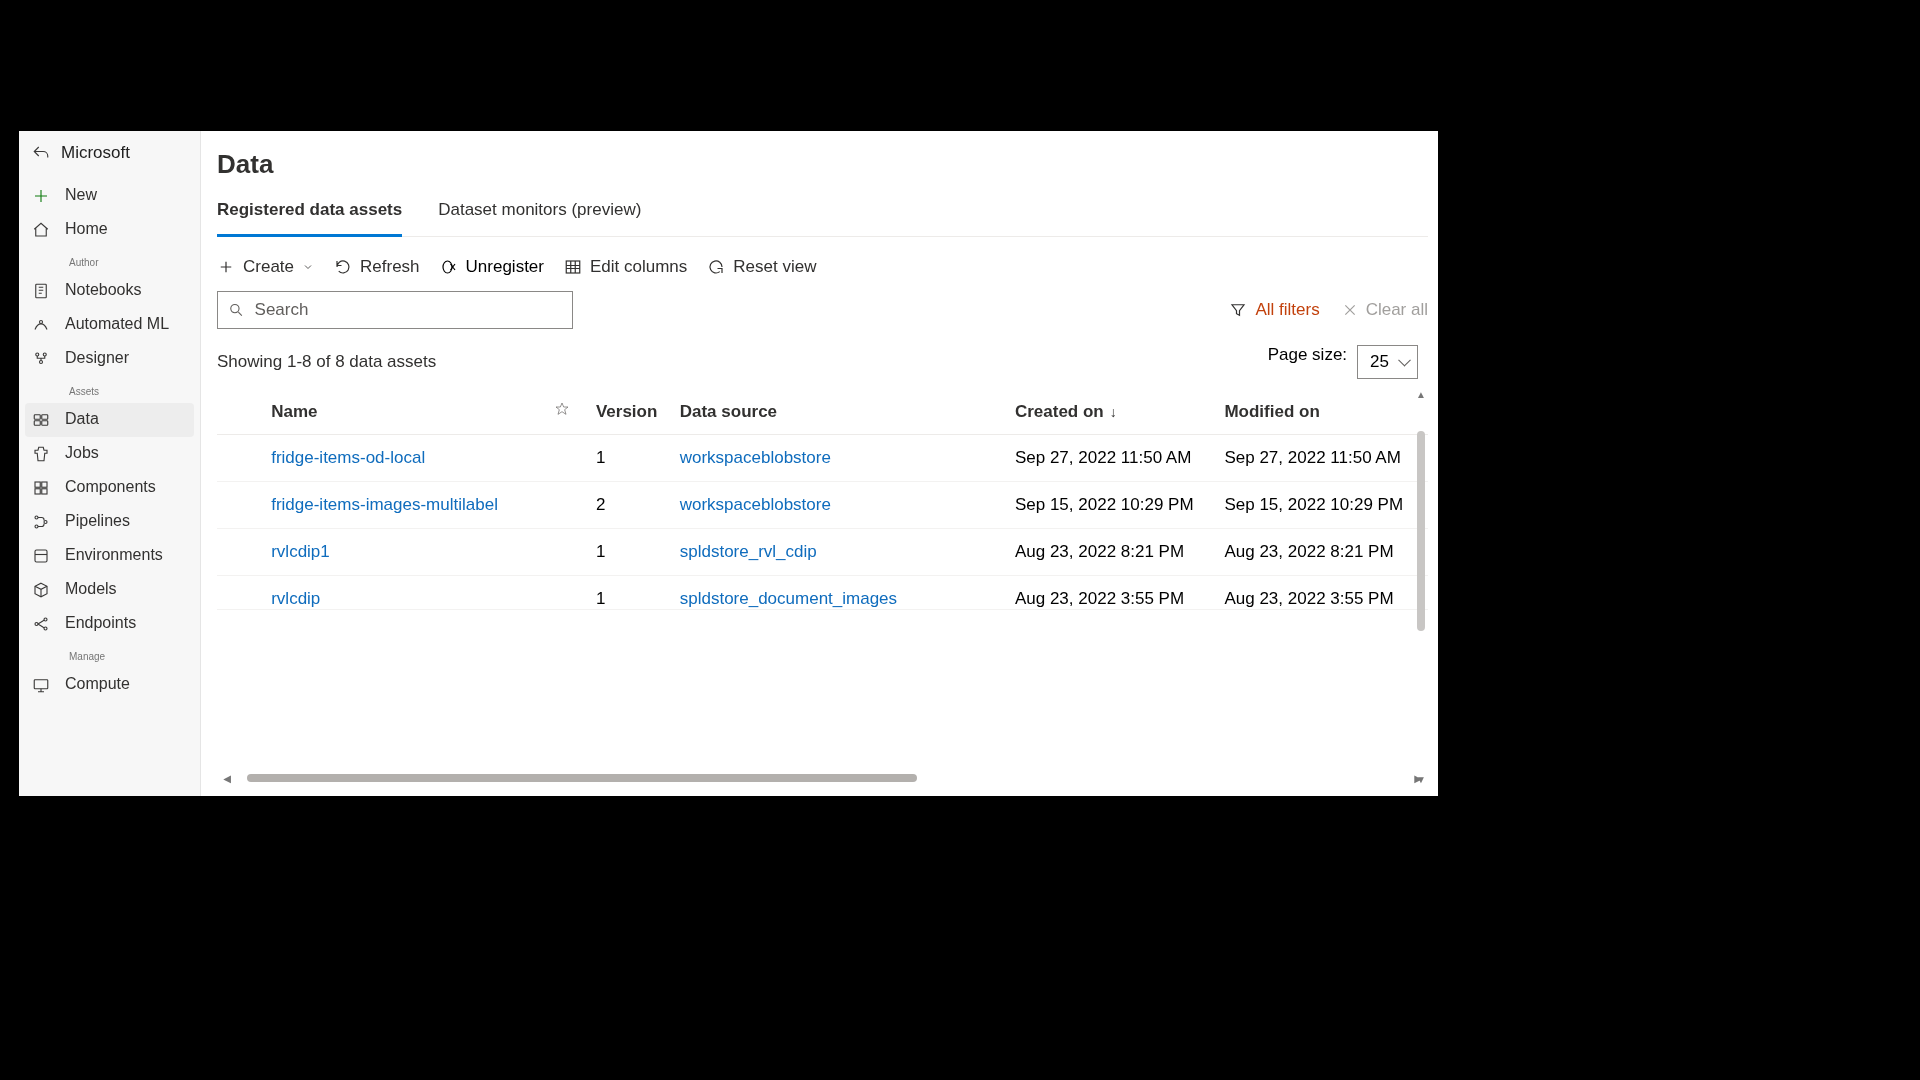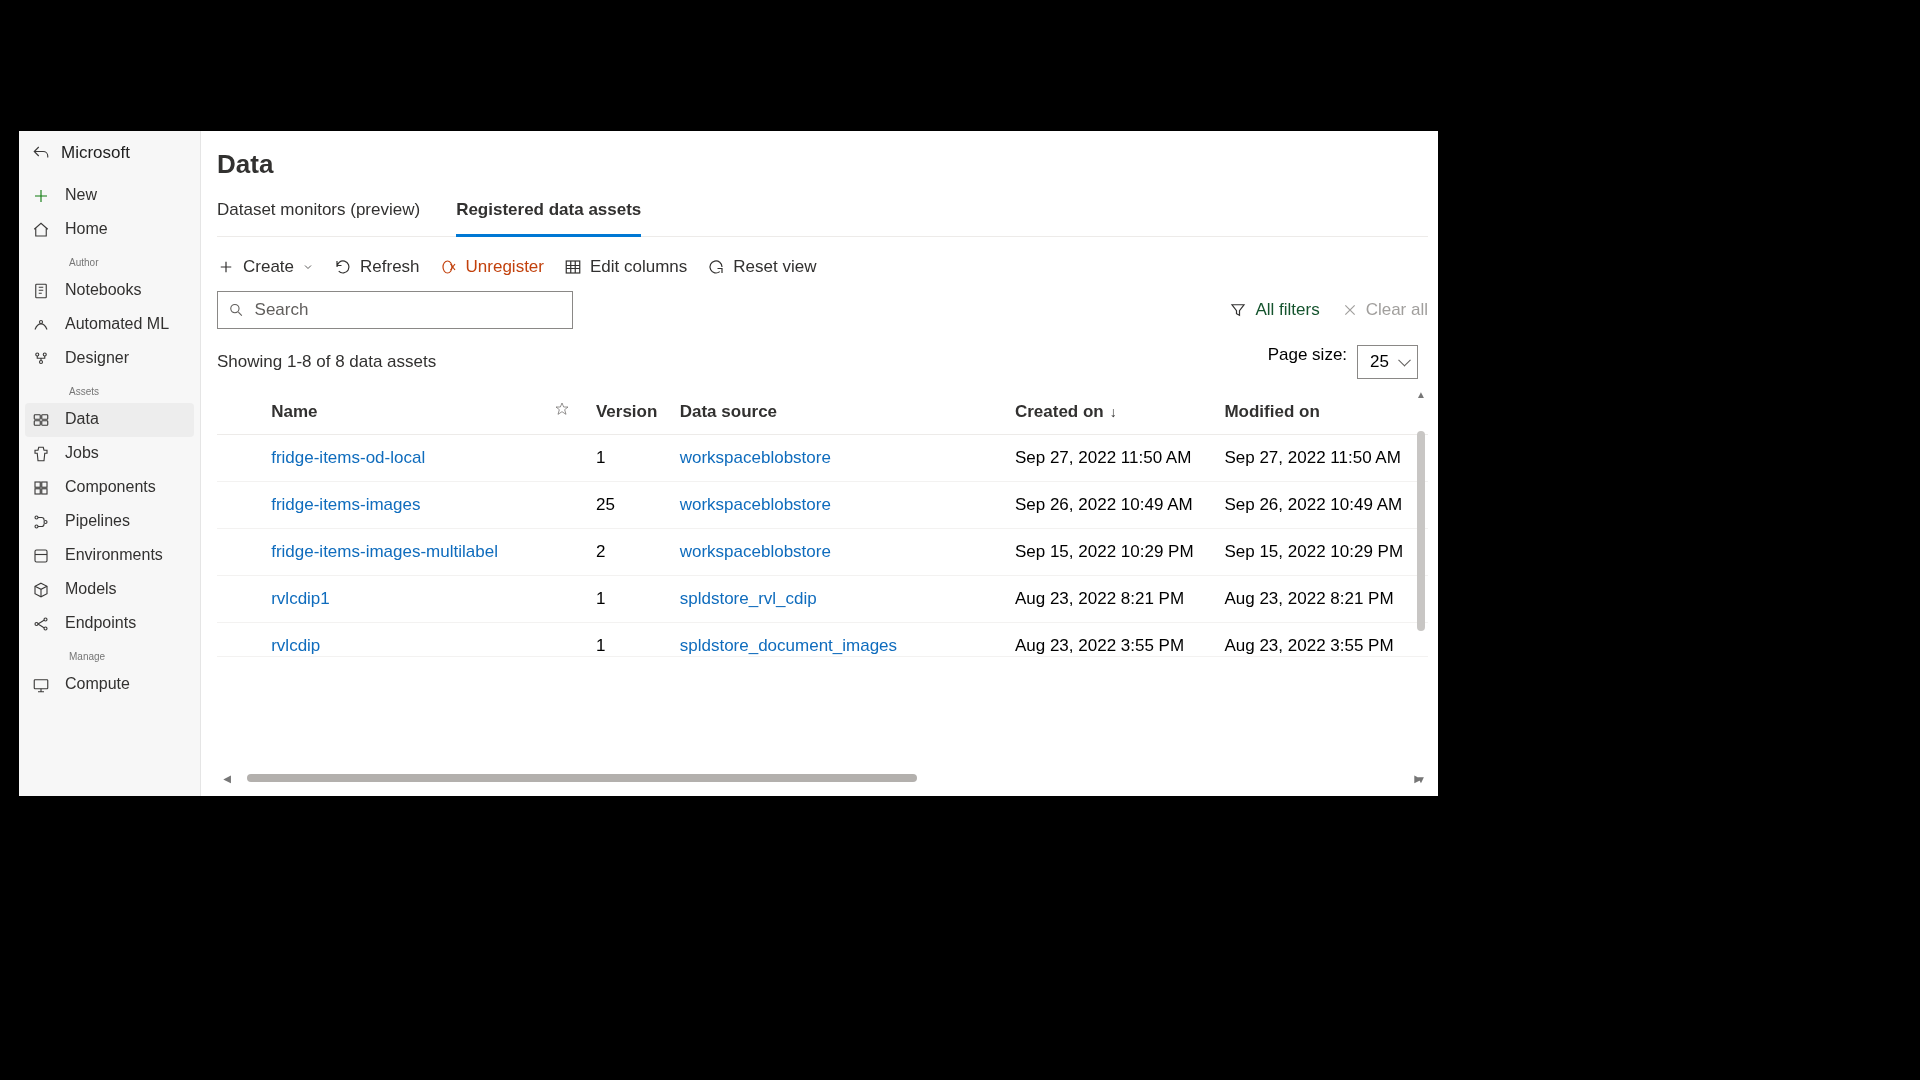--- a/index.html
+++ b/index.html
@@ -59,34 +59,34 @@
       display: flex;
       flex-direction: column;
       overflow: hidden;
     }
     .title { font-size: 26px; font-weight: 600; color: #323130; margin-bottom: 10px; }
     .tabs { display: flex; gap: 36px; border-bottom: 1px solid #edebe9; margin-bottom: 10px; }
     .tab { padding: 10px 0 14px 0; font-size: 17px; color: #323130; cursor: pointer; }
     .tab.active { font-weight: 600; border-bottom: 3px solid #0078d4; margin-bottom: -1px; }
     .toolbar { display: flex; gap: 20px; align-items: center; padding: 10px 0 14px 0; }
     .tb-btn { display: inline-flex; align-items: center; gap: 8px; font-size: 17px; color: #323130; cursor: pointer; }
-    .tb-btn.disabled { color: #c2410c; }
+    .tb-btn.disabled { color: #000000; }
     .tb-btn svg { width: 18px; height: 18px; stroke: currentColor; fill: none; stroke-width: 1.6; }
     .filters-row { display: flex; align-items: center; gap: 4px; margin-bottom: 10px; }
     .search {
       display: flex; align-items: center;
       border: 1px solid #8a8886;
       width: 356px; height: 38px;
       padding: 0 10px;
       gap: 10px;
     }
     .search input { border: 0; outline: none; font-size: 17px; width: 100%; color: #323130; background: transparent; }
     .search input::placeholder { color: #605e5c; }
     .filters-right { margin-left: auto; display: flex; gap: 22px; align-items: center; }
-    .filt-btn { display: inline-flex; align-items: center; gap: 8px; font-size: 17px; color: #14532d; cursor: pointer; }
+    .filt-btn { display: inline-flex; align-items: center; gap: 8px; font-size: 17px; color: #c2410c; cursor: pointer; }
     .filt-btn.muted { color: #a19f9d; }
     .meta-row { display: flex; align-items: center; justify-content: space-between; padding: 6px 10px 10px 0; }
     .showing { font-size: 17px; color: #323130; }
     .pgsize { display: flex; align-items: flex-start; gap: 10px; font-size: 17px; }
     .pgselect { border: 1px solid #8a8886; padding: 6px 28px 6px 12px; font-size: 17px; position: relative; }
     .pgselect::after { content: ""; position: absolute; right: 8px; top: 50%; width: 8px; height: 8px; border-right: 1.5px solid #605e5c; border-bottom: 1.5px solid #605e5c; transform: translateY(-70%) rotate(45deg); }
     .table-wrap { flex: 1; overflow: hidden; position: relative; border-top: 0; }
     table { width: 100%; border-collapse: collapse; table-layout: fixed; }
     thead th {
       text-align: left;
@@ -275,22 +275,22 @@
         </span>
         <span>Compute</span>
       </div>
     </div>
   </nav>
 
   <main class="main">
     <h1 class="title">Data</h1>
 
     <div class="tabs">
+      <div class="tab active">Registered data assets</div>
       <div class="tab">Dataset monitors (preview)</div>
-      <div class="tab active">Registered data assets</div>
     </div>
 
     <div class="toolbar">
       <div class="tb-btn">
         <svg viewBox="0 0 24 24">
             <path d="M12 5v14M5 12h14"></path>
           </svg>
         <span>Create</span>
         <svg viewBox="0 0 24 24" style="width:12px;height:12px">
             <path d="M6 9l6 6 6-6"></path>
@@ -391,29 +391,20 @@
               <td></td>
               <td><span class="link">fridge-items-od-local</span></td>
               <td></td>
               <td>1</td>
               <td><span class="link">workspaceblobstore</span></td>
               <td>Sep 27, 2022 11:50 AM</td>
               <td>Sep 27, 2022 11:50 AM</td>
             </tr>
             <tr>
               <td></td>
-              <td><span class="link">fridge-items-images</span></td>
-              <td></td>
-              <td>25</td>
-              <td><span class="link">workspaceblobstore</span></td>
-              <td>Sep 26, 2022 10:49 AM</td>
-              <td>Sep 26, 2022 10:49 AM</td>
-            </tr>
-            <tr>
-              <td></td>
               <td><span class="link">fridge-items-images-multilabel</span></td>
               <td></td>
               <td>2</td>
               <td><span class="link">workspaceblobstore</span></td>
               <td>Sep 15, 2022 10:29 PM</td>
               <td>Sep 15, 2022 10:29 PM</td>
             </tr>
             <tr>
               <td></td>
               <td><span class="link">rvlcdip1</span></td>

